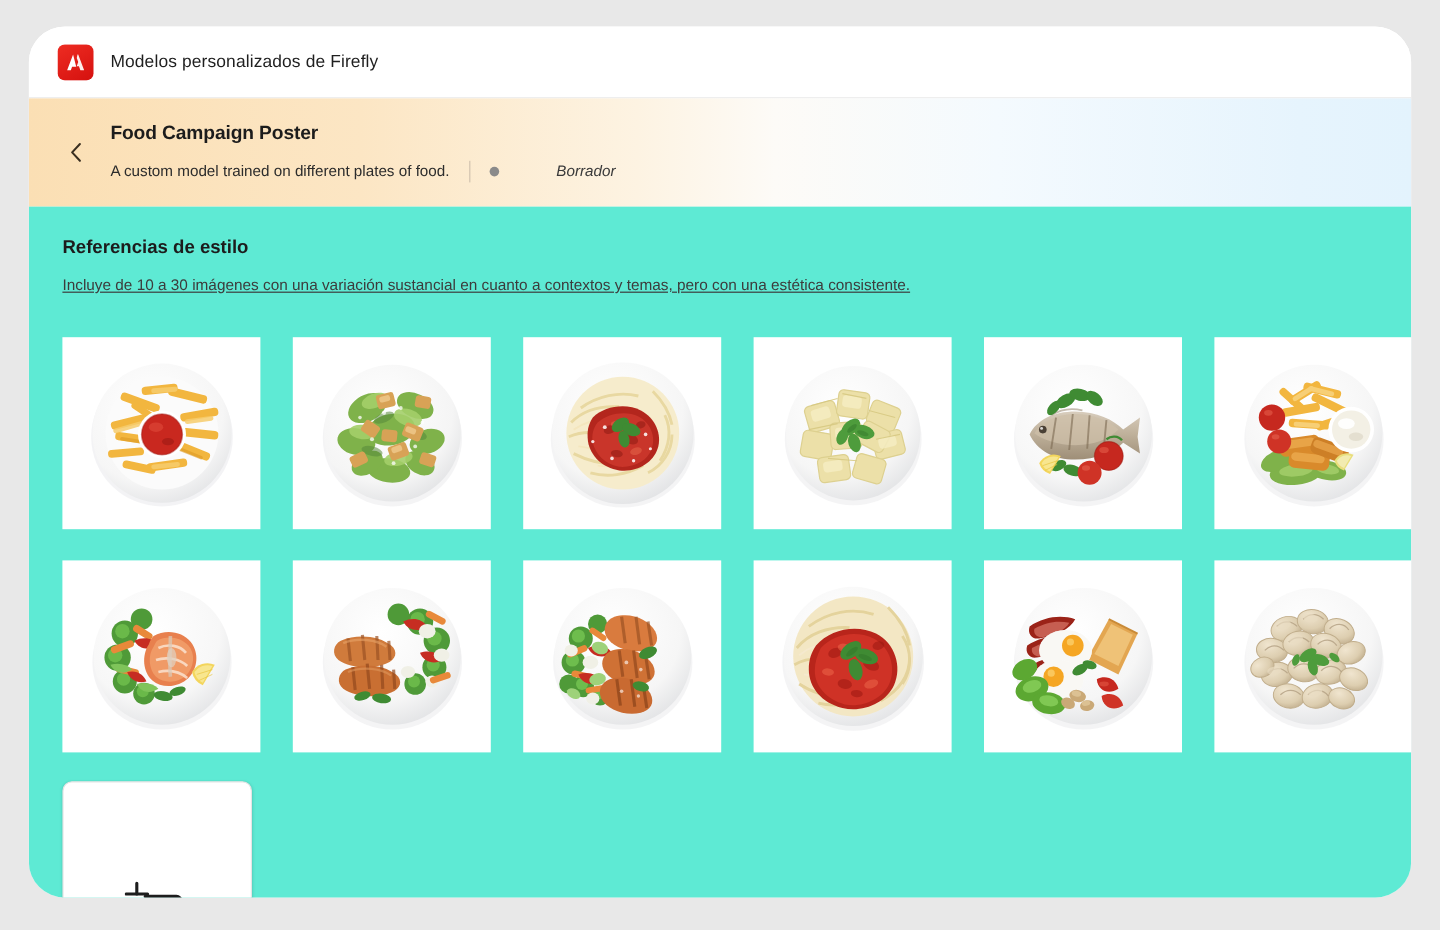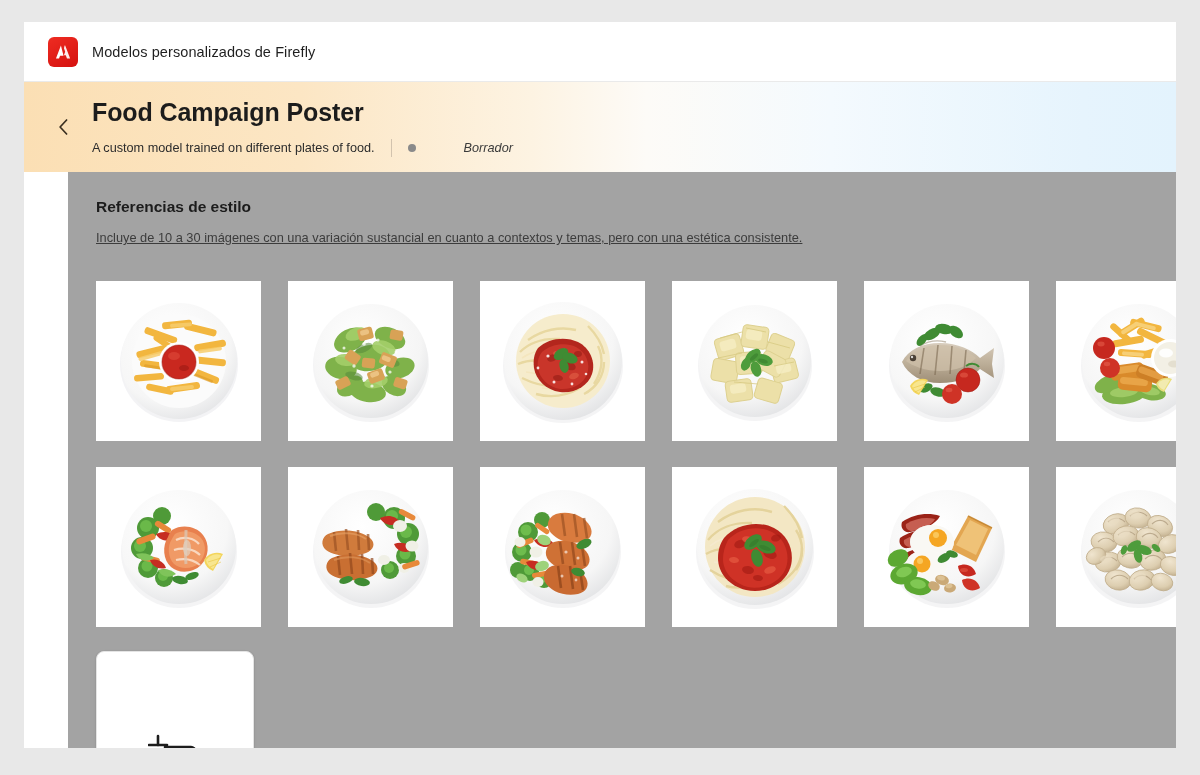--- a/index.html
+++ b/index.html
@@ -18,20 +18,21 @@
 
   
   .app-window {
     position: absolute;
     left: 24px;
     top: 22px;
     width: 1152px;
     height: 726px;
     background: #ffffff;
     overflow: hidden;
+    border-radius: 30px;
   }
 
   
   .topbar {
     height: 60px;
     display: flex;
     align-items: center;
     padding-left: 24px;
     background: #ffffff;
     border-bottom: 1px solid #eaeaea;
@@ -85,21 +86,21 @@
     flex: 0 0 auto;
   }
   .back-btn svg { display: block; }
   .banner-text {
     margin-left: 12px;
     display: flex;
     flex-direction: column;
     justify-content: center;
   }
   .banner-title {
-    font-size: 25px;
+    font-size: 16px;
     font-weight: 700;
     color: #1c1c1c;
     letter-spacing: -0.1px;
     line-height: 1.2;
   }
   .banner-sub-row {
     display: flex;
     align-items: center;
     margin-top: 12px;
   }
@@ -127,22 +128,21 @@
   }
   .status-label {
     font-size: 12.7px;
     font-style: italic;
     color: #3a3a3a;
   }
 
   
   .body-area {
     padding: 26px 24px 0 28px;
-    background: #a3a3a3;
-    margin-left: 44px;
+    background: #5eead4;
   }
   .section-title {
     font-size: 15.5px;
     font-weight: 700;
     color: #1c1c1c;
     margin: 0 0 13px 0;
   }
   .section-desc {
     font-size: 12.8px;
     color: #3c3c3c;

